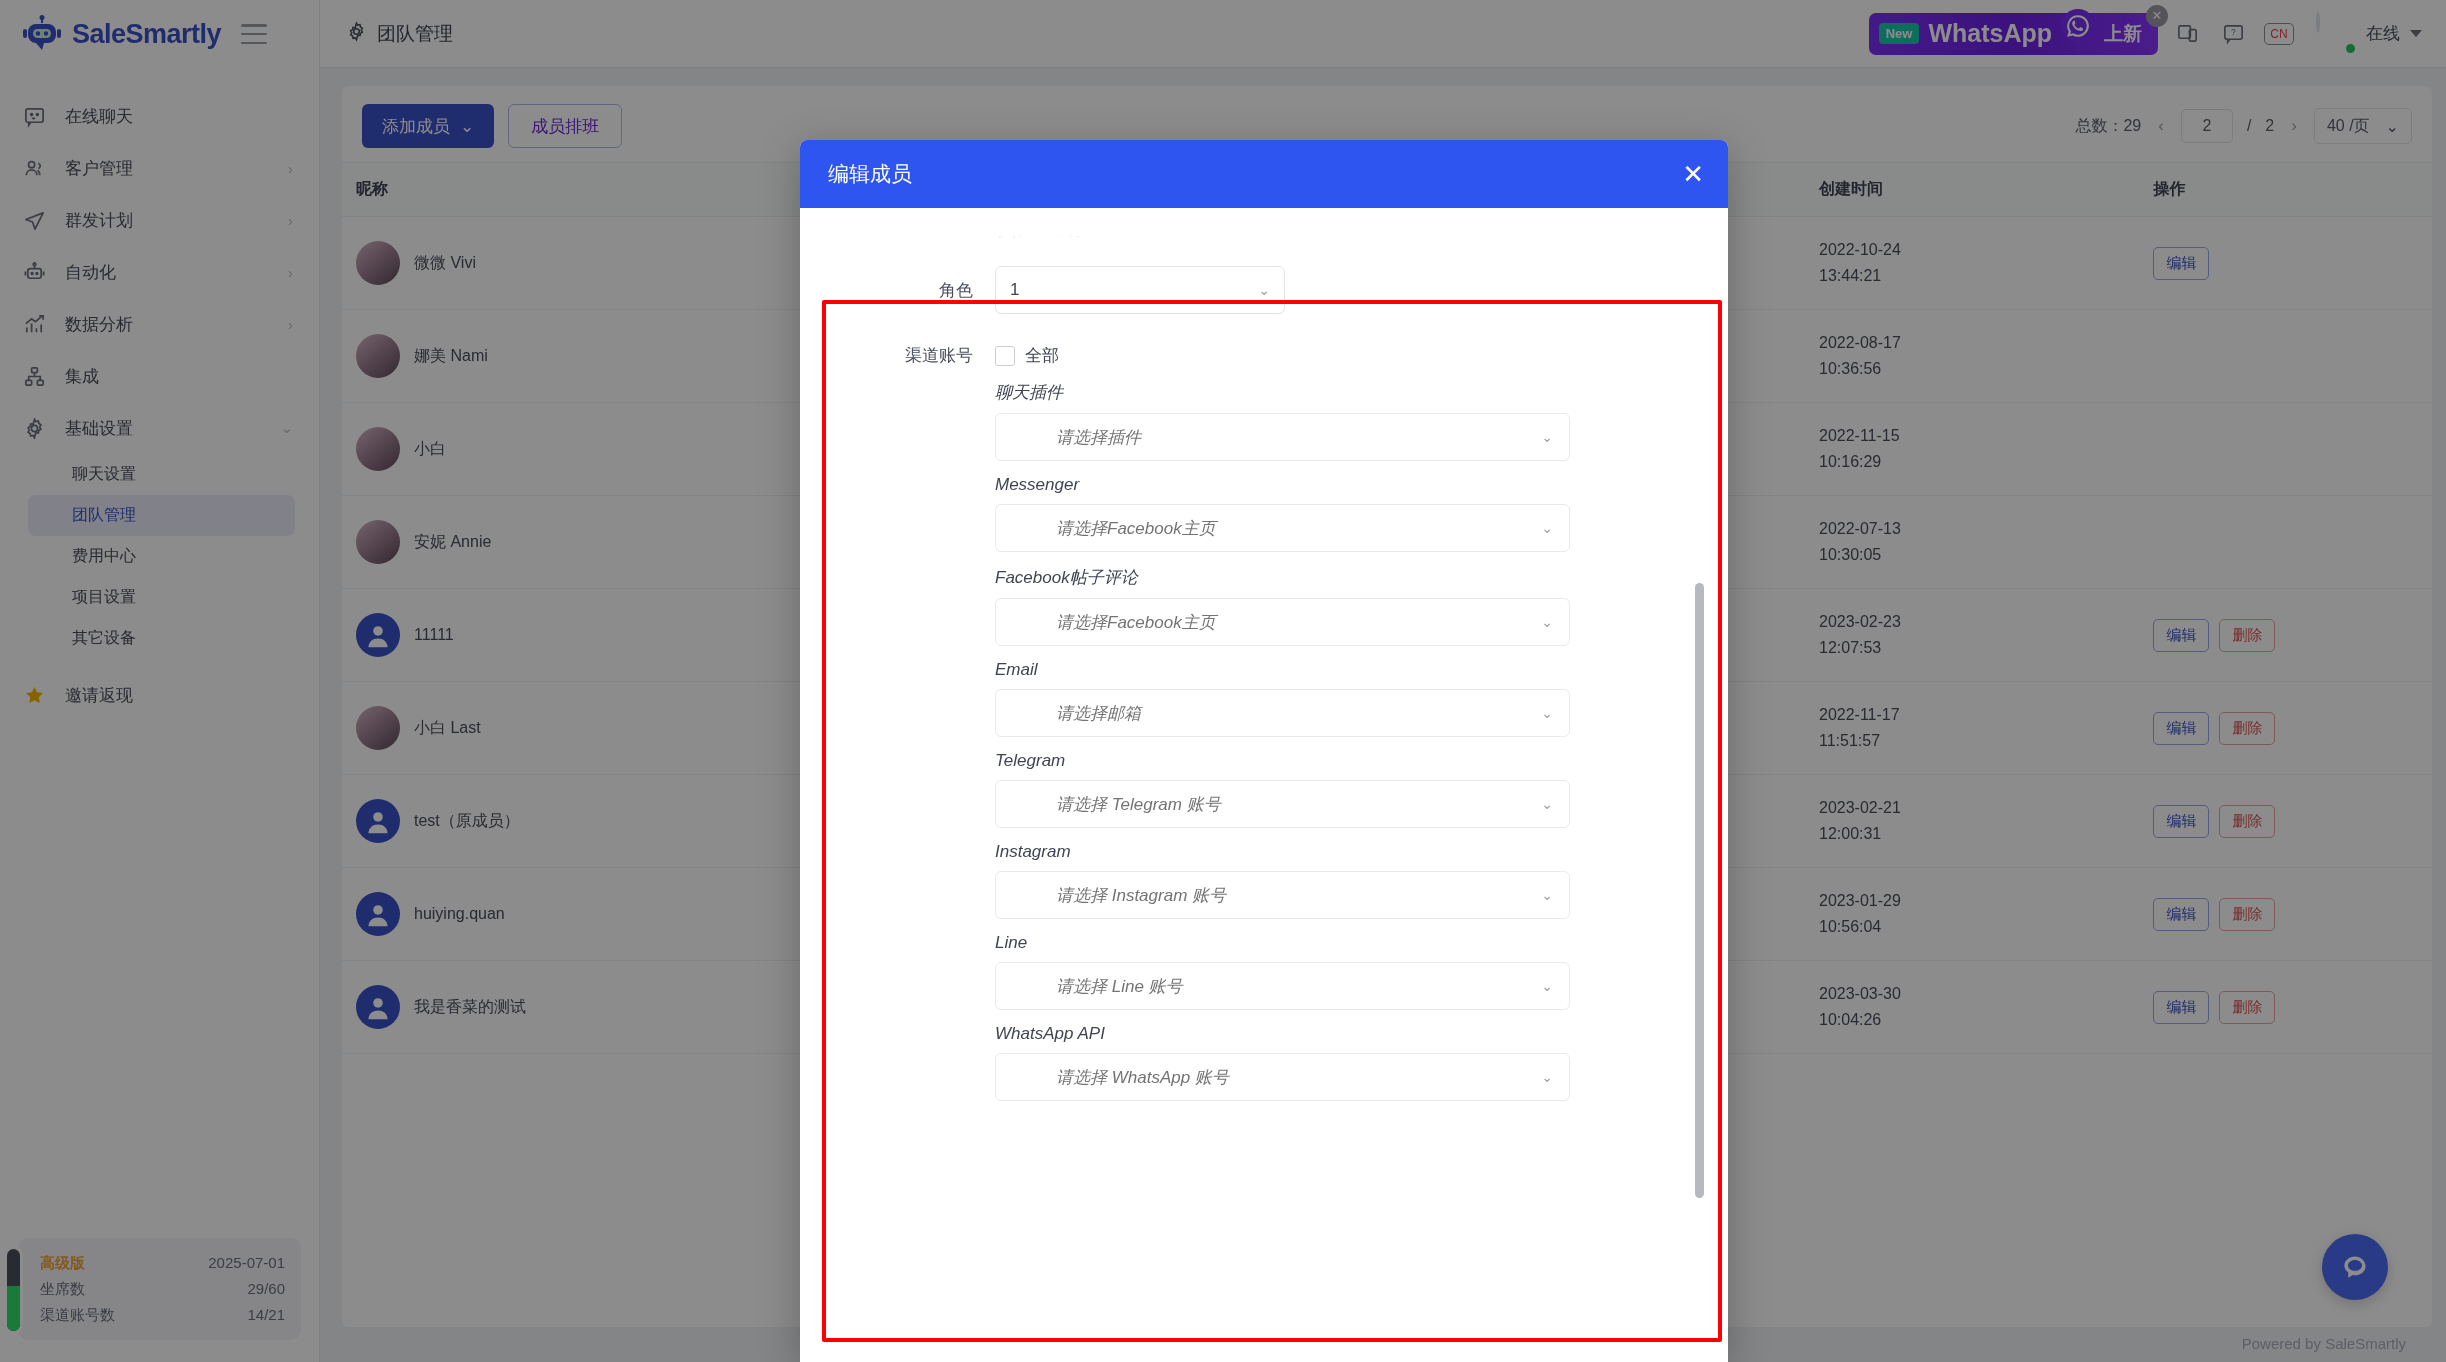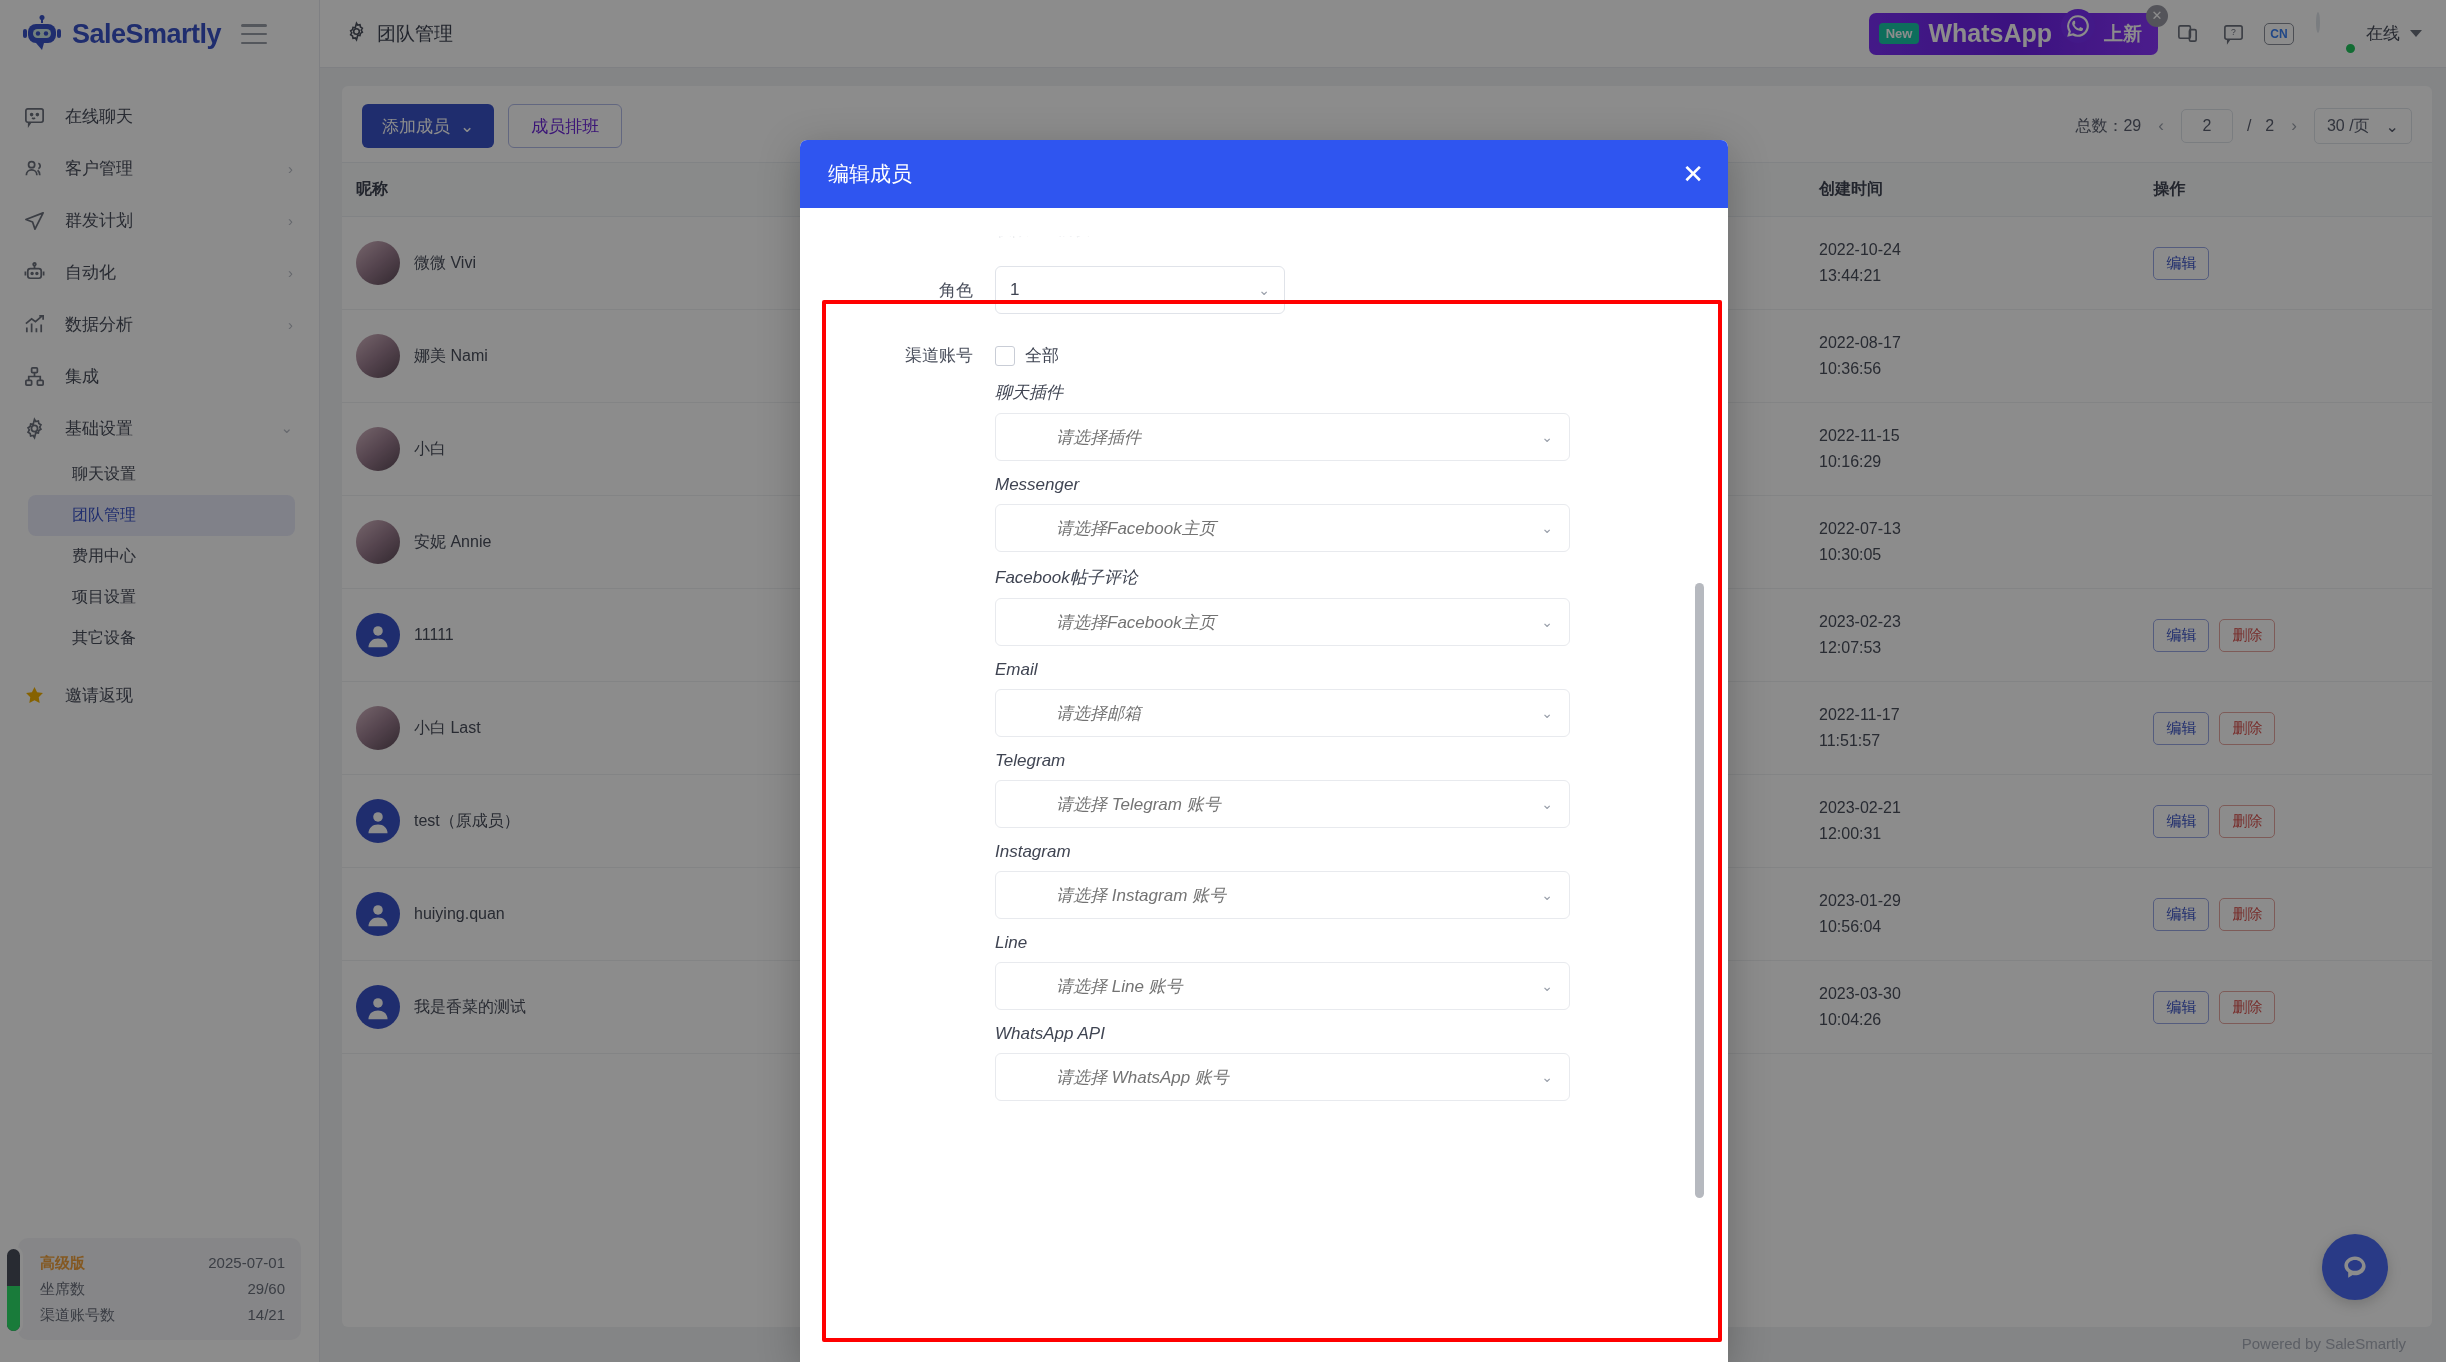--- a/index.html
+++ b/index.html
@@ -79,21 +79,21 @@
     display: flex; align-items: center; justify-content: center;
     margin-top: -16px;
   }
   .promo .shang { font-size: 19px; font-weight: bold; }
   .promo .promo-close {
     position: absolute; right: -10px; top: -8px; width: 22px; height: 22px;
     border-radius: 50%; background: #9a9aa5; color: #fff; font-size: 13px;
     display: flex; align-items: center; justify-content: center;
   }
   .icon-btn { width: 34px; height: 34px; display:flex; align-items:center; justify-content:center; color:#6c717d; cursor:pointer;}
-  .lang-chip { border: 1.6px solid #8a8f9a; border-radius: 5px; font-size: 12px; padding: 3px 5px; color:#3b82f6; font-weight:bold;}
+  .lang-chip { border: 1.6px solid #8a8f9a; border-radius: 5px; font-size: 12px; padding: 3px 5px; color:#ef4444; font-weight:normal;}
   .user-chip { display: flex; align-items: center; gap: 10px; padding-left: 8px; cursor: pointer; }
   .avatar-wrap { position: relative; width: 40px; height: 40px; }
   .avatar {
     width: 40px; height: 40px; border-radius: 50%; overflow:hidden;
     background: linear-gradient(150deg,#b9c6d4 0%,#6f7d8c 45%,#3a4350 100%);
     border: 2px solid #dfe3ea;
   }
   .dot-online {
     position: absolute; right: -1px; bottom: -1px; width: 13px; height: 13px;
     border-radius: 50%; background: #22c55e; border: 2px solid #fff;
@@ -428,21 +428,21 @@
             <button class="btn-outline">成员排班</button>
 
             <div class="pager">
               <span><span>总数：</span><span>29</span></span>
               <span class="pg-arrow">‹</span>
               <span class="pg-box">2</span>
               <span>/</span>
               <span>2</span>
               <span class="pg-arrow">›</span>
               <span class="pg-size">
-                <span>30 /页</span>
+                <span>40 /页</span>
                 <span>⌄</span>
               </span>
             </div>
           </div>
 
           <table>
             <colgroup>
                 <col style="width:22%">
                 <col style="width:20%">
                 <col style="width:13%">

